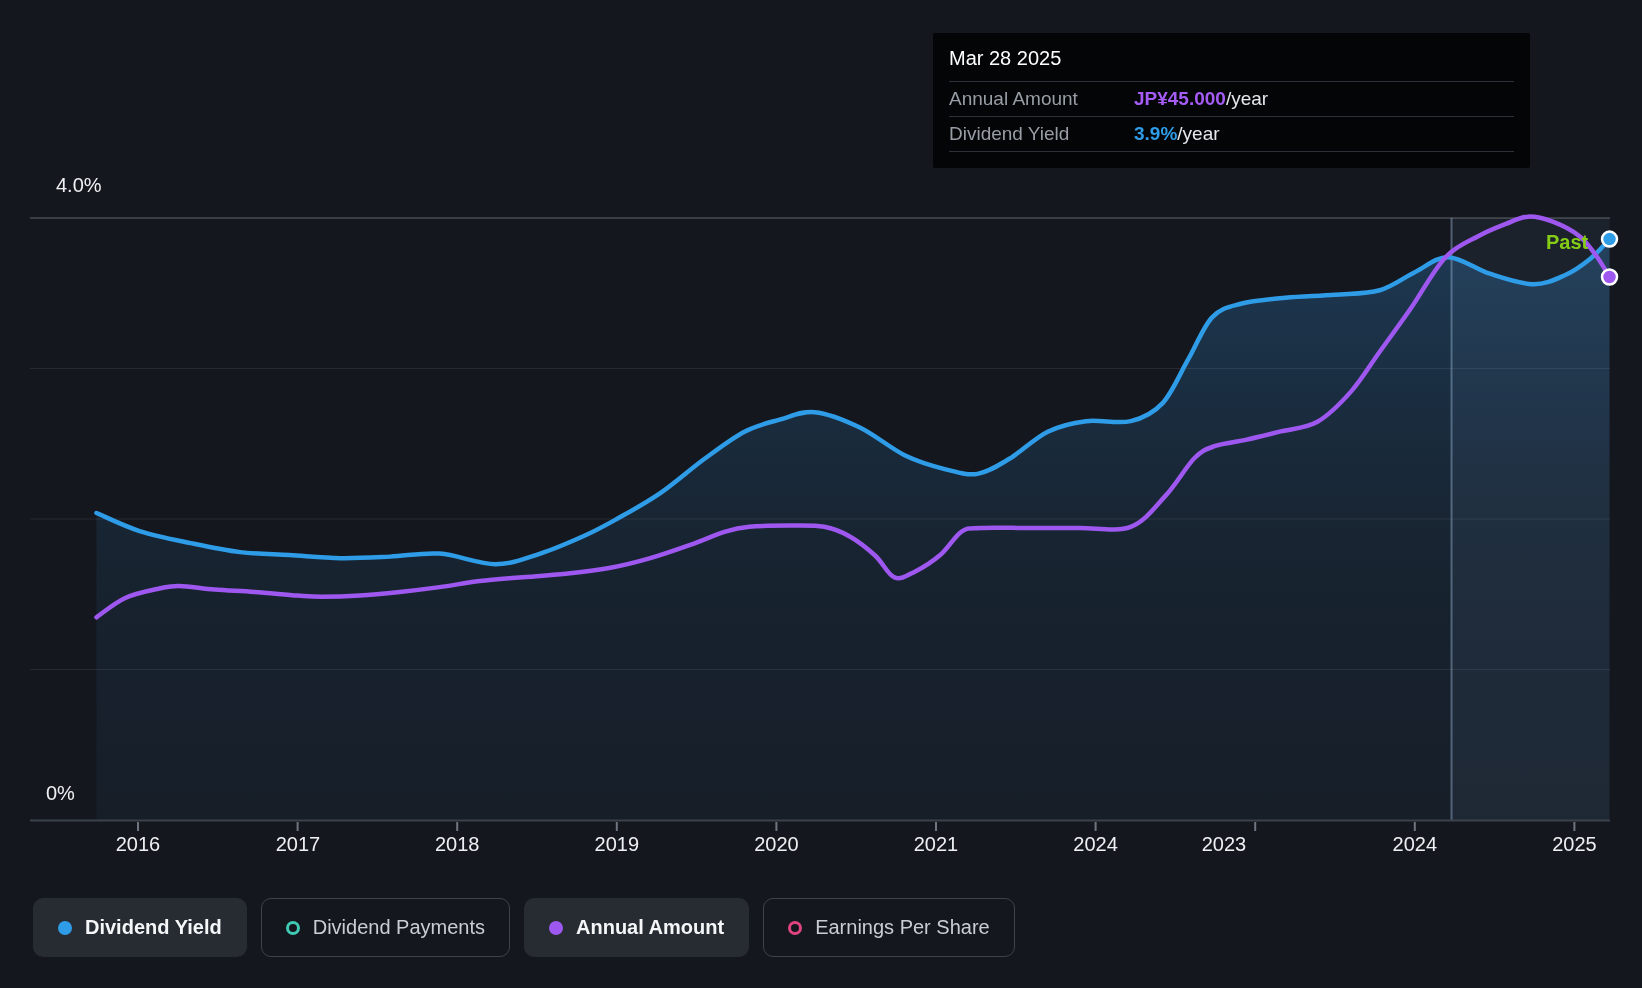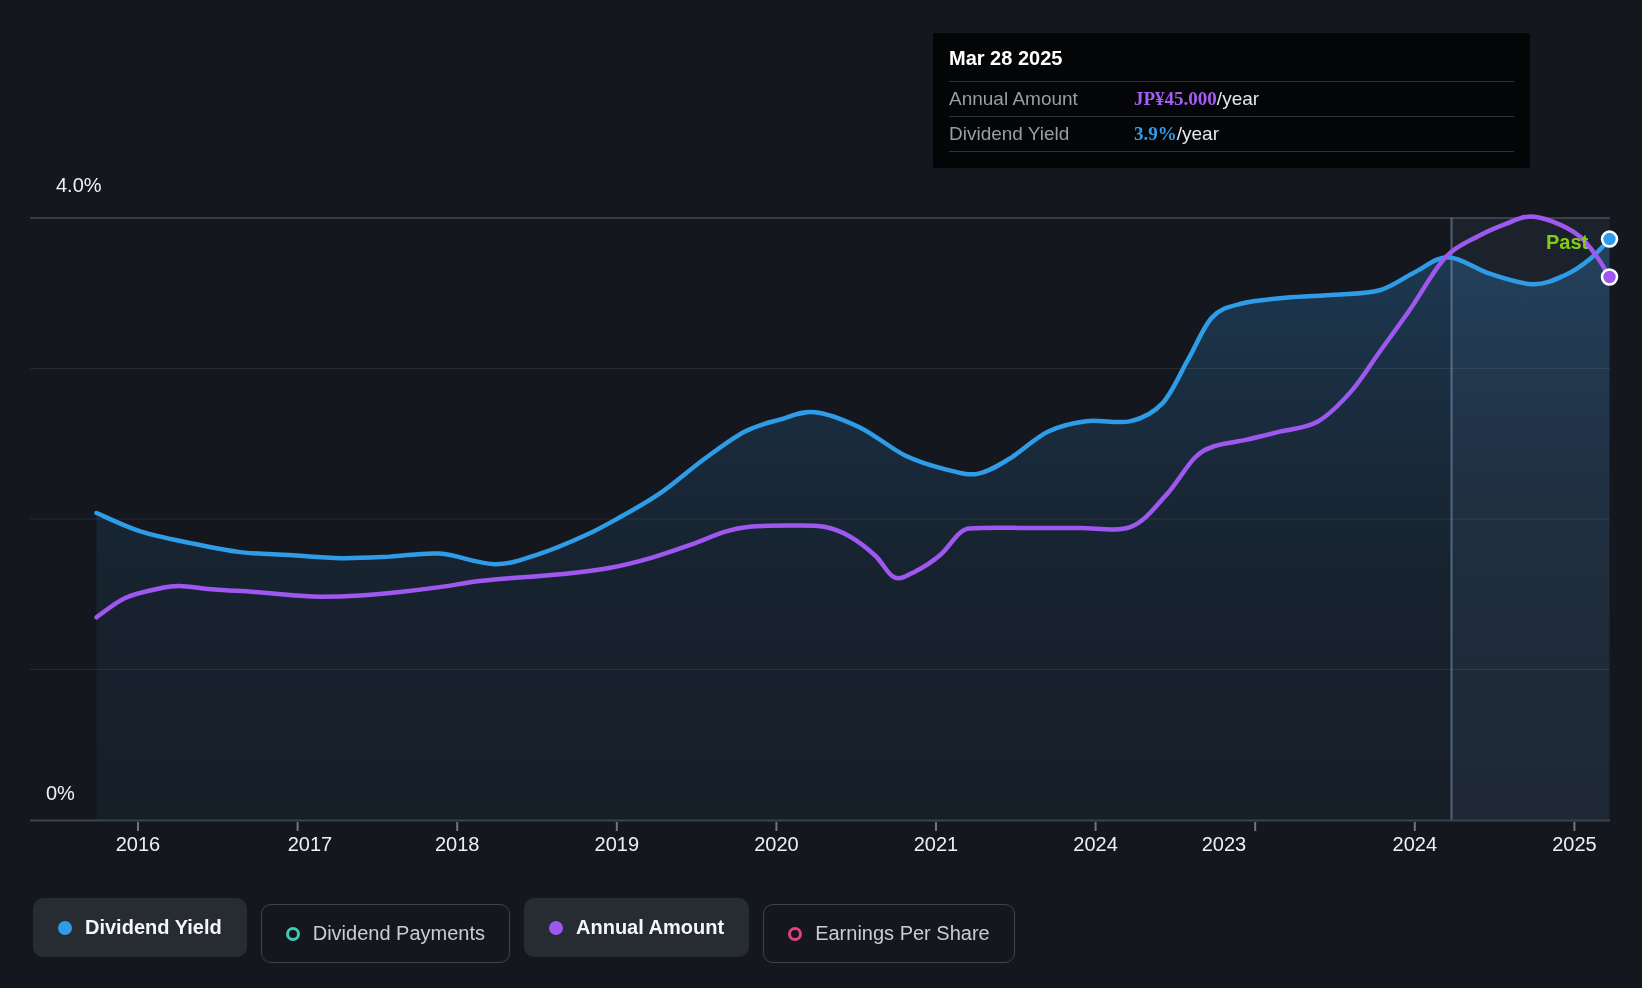--- a/index.html
+++ b/index.html
@@ -23,41 +23,41 @@
     font-size:20px;font-weight:700;color:#84cc16;
   }
 
   
   .tooltip{
     position:absolute;left:933px;top:33px;width:597px;height:135px;
     background:#040507;border-radius:2px;box-sizing:border-box;z-index:5;
   }
   .tooltip .tt-title{
     height:48px;box-sizing:border-box;padding:14px 8px 0 16px;
-    font-size:20px;font-weight:700;color:#ffffff;
+    font-size:20px;font-weight:400;color:#ffffff;
   }
   .tooltip .tt-sep{border-top:1px solid #2c3037;margin:0 16px;}
   .tooltip .tt-row{
     height:34px;display:flex;align-items:center;padding:0 16px;
     font-size:19px;
   }
   .tooltip .tt-row-label{width:185px;color:#989ea6;}
-  .tooltip .tt-row-value{font-weight:700;font-family:Liberation Serif, serif;}
+  .tooltip .tt-row-value{font-weight:700;}
   .tooltip .tt-row-suffix{color:#e6e9ec;}
 
   
   .legend{position:absolute;left:33px;top:898px;display:flex;gap:14px;z-index:5;}
   .legend-btn{
     height:59px;box-sizing:border-box;border-radius:10px;
     display:inline-flex;align-items:center;gap:13px;padding:0 24px;
     font-size:20px;cursor:pointer;background:transparent;border:1px solid transparent;
     font-family:inherit;
   }
   .legend-btn.active{background:#272b32;color:#f4f6f8;font-weight:700;}
-  .legend-btn.inactive{border-color:#3e434a;color:#c9ced4;font-weight:400;margin-top:6px;}
+  .legend-btn.inactive{border-color:#3e434a;color:#c9ced4;font-weight:400;}
   .legend-dot{width:14px;height:14px;border-radius:50%;box-sizing:border-box;flex:0 0 auto;}
 </style>
 </head>
 <body>
 
 <svg id="chart-svg" width="1642" height="988">
   <defs>
     <linearGradient id="fillGrad" x1="0" y1="0" x2="0" y2="1">
       <stop offset="0%" stop-color="rgba(47,125,190,0.34)"></stop>
       <stop offset="55%" stop-color="rgba(38,90,135,0.18)"></stop>
@@ -85,21 +85,21 @@
     <path d="M96.50400000000145,512.98C103.68600000000097,515.99,123.90200000000073,526.0233333333333,139.59599999999855,531.04C155.28999999999638,536.0566666666666,173.90999999998547,539.5683333333333,190.66799999998838,543.0799999999999C207.4259999999913,546.5916666666666,223.65200000001283,550.1033333333334,240.14400000001598,552.11C256.6360000000191,554.1166666666667,272.8620000000104,554.1166666666667,289.6200000000073,555.12C306.37800000000414,556.1233333333333,323.9340000000002,557.8791666666666,340.69199999999705,558.13C357.4499999999939,558.3808333333334,373.67599999998527,557.3775,390.1679999999884,556.625C406.65999999999156,555.8725,422.08800000001384,552.3608333333334,439.644000000016,553.615C457.2000000000181,554.8691666666666,478.7460000000046,564.15,495.50400000000144,564.15C512.2619999999982,564.15,525.2959999999985,558.3808333333334,540.191999999997,553.615C555.0879999999956,548.8491666666666,572.1119999999922,541.3241666666668,584.8799999999927,535.5550000000001C597.6479999999932,529.7858333333334,604.2979999999992,526.0233333333333,616.8,519C629.3020000000007,511.9766666666667,645.2619999999984,503.4483333333334,659.8919999999971,493.415C674.5219999999958,483.38166666666666,690.4819999999935,469.0841666666667,704.5799999999928,458.8C718.677999999992,448.5158333333333,731.977999999992,438.2316666666667,744.4799999999927,431.71C756.9819999999935,425.1883333333333,767.8879999999956,422.9308333333333,779.591999999997,419.66999999999996C791.2959999999985,416.40916666666664,801.4040000000014,410.8908333333333,814.7040000000014,412.145C828.0040000000015,413.39916666666664,844.2299999999988,419.92083333333335,859.3919999999971,427.195C874.5539999999954,434.46916666666664,891.3119999999923,448.7666666666667,905.6759999999913,455.79C920.0399999999903,462.81333333333333,933.6059999999901,466.325,945.5759999999913,469.335C957.5459999999924,472.34499999999997,966.8559999999961,475.60583333333335,977.4959999999985,473.85C988.1360000000009,472.0941666666667,997.7120000000043,465.8233333333334,1009.4160000000057,458.8C1021.1200000000072,451.77666666666664,1034.9520000000066,437.9808333333333,1047.720000000007,431.71C1060.4880000000076,425.43916666666667,1072.192000000009,422.93083333333334,1086.0240000000085,421.175C1099.856000000008,419.4191666666667,1117.9440000000038,424.185,1130.7120000000043,421.175C1143.4800000000048,418.165,1153.0560000000144,413.3991666666667,1162.6320000000117,403.115C1172.208000000009,392.8308333333333,1179.9219999999898,373.7675,1188.1679999999883,359.46999999999997C1196.4139999999868,345.17249999999996,1203.3299999999988,326.6108333333334,1212.108000000003,317.33000000000004C1220.886000000007,308.0491666666667,1228.600000000012,307.0458333333333,1240.836000000013,303.78499999999997C1253.072000000014,300.52416666666664,1269.8300000000108,299.27,1285.5240000000088,297.765C1301.2180000000067,296.26,1319.3060000000023,296.00916666666666,1335,294.755C1350.6939999999977,293.50083333333333,1366.3879999999956,294.0025,1379.6879999999956,290.24C1392.9879999999955,286.4775,1403.3619999999983,277.69833333333327,1414.8,272.17999999999995C1426.2380000000016,266.66166666666663,1435.814000000005,256.87916666666666,1448.3160000000057,257.13C1460.8180000000064,257.3808333333333,1475.714000000005,269.1700000000001,1489.8120000000042,273.68500000000006C1503.9100000000035,278.20000000000005,1520.4020000000005,283.9691666666667,1532.9040000000014,284.22C1545.4060000000022,284.47083333333336,1555.2480000000114,279.4541666666666,1564.8240000000087,275.18999999999994C1574.400000000006,270.9258333333333,1582.9119999999862,264.655,1590.3599999999853,258.635C1597.8079999999845,252.615,1606.320000000001,242.33083333333337,1609.5120000000043,239.07000000000005" fill="none" stroke="#2f9ce8" stroke-width="4.5" stroke-linecap="round" stroke-linejoin="round"></path>
     <path d="M96.50400000000145,617.2744C101.29200000000314,614.0565333333334,114.5920000000092,602.7940000000001,125.23200000001161,597.9672C135.87200000001403,593.1404,151.30000000001814,590.3247666666666,160.34400000001597,588.3136C169.3880000000138,586.3024333333333,170.45200000000074,585.6990833333334,179.49599999999856,585.9002C188.53999999999638,586.1013166666667,202.10600000000218,588.5147166666667,214.6080000000029,589.5203C227.11000000000362,590.5258833333334,240.67600000000337,590.9281166666667,254.50800000000288,591.9337C268.3400000000024,592.9392833333334,286.42799999999806,594.7493333333332,297.6,595.5537999999999C308.772000000002,596.3582666666666,311.1660000000119,596.7605,321.5400000000145,596.7605C331.91400000001715,596.7605,346.81000000001575,596.3582666666666,359.84400000001597,595.5537999999999C372.8780000000162,594.7493333333332,386.44400000001593,593.3415166666667,399.74400000001594,591.9337C413.04400000001596,590.5258833333334,426.34400000001597,588.91695,439.644000000016,587.1069C452.944000000016,585.29685,466.24400000001594,582.6823333333333,479.54400000001596,581.0734C492.84400000001597,579.4644666666667,505.08000000001687,578.66,519.4440000000159,577.4533C533.8080000000149,576.2466000000001,550.5660000000117,575.4421333333333,565.7280000000101,573.8332C580.8900000000084,572.2242666666667,596.3180000000066,570.4142166666667,610.4160000000059,567.7997C624.5140000000051,565.1851833333334,637.0160000000059,561.9673166666666,650.3160000000058,558.1460999999999C663.6160000000058,554.3248833333332,677.7140000000051,549.2969666666667,690.2160000000058,544.8724C702.7180000000066,540.4478333333333,715.4860000000131,534.61545,725.3280000000101,531.5987C735.1700000000071,528.58195,738.627999999992,527.7774833333333,749.2679999999883,526.7719C759.9079999999847,525.7663166666666,776.6659999999877,525.5652,789.1679999999884,525.5652C801.6699999999892,525.5652,814.1719999999898,524.9618499999999,824.2799999999927,526.7719C834.3879999999956,528.58195,841.3040000000075,531.5987,849.8160000000058,536.4255C858.3280000000042,541.2523000000001,867.9039999999833,548.8947333333333,875.3519999999826,555.7327C882.7999999999819,562.5706666666667,887.8540000000014,574.8387833333334,894.5040000000014,577.4533C901.1540000000014,580.0678166666667,907.5379999999835,575.2410166666666,915.2519999999826,571.4198C922.9659999999816,567.5985833333334,933.0739999999905,561.16285,940.7879999999956,554.5260000000001C948.5020000000006,547.8891500000001,954.886000000013,536.0232666666667,961.536000000013,531.5987C968.186000000013,527.1741333333333,969.25,528.58195,980.6879999999957,527.9786C992.1259999999913,527.37525,1013.6719999999839,527.9786,1030.163999999987,527.9786C1046.6559999999902,527.9786,1062.8820000000114,528.1797166666668,1079.6400000000144,527.9786C1096.3980000000174,527.7774833333333,1116.3480000000052,532.20205,1130.7120000000043,526.7719C1145.0760000000034,521.3417499999999,1155.1840000000122,506.86134999999996,1165.8240000000087,495.3977C1176.4640000000052,483.93405,1186.3059999999841,466.23578333333336,1194.5519999999826,457.99C1202.7979999999811,449.74421666666666,1206.7879999999957,448.93975,1215.3,445.923C1223.8120000000042,442.90625,1234.7180000000064,442.3029,1245.6240000000087,439.8895C1256.530000000011,437.4761,1268.766000000012,434.45935,1280.736000000013,431.44259999999997C1292.7060000000142,428.42584999999997,1305.7400000000205,428.42584999999997,1317.4440000000159,421.789C1329.1480000000113,415.15215,1340.5859999999889,403.2862666666666,1350.9599999999855,391.62149999999997C1361.333999999982,379.9567333333333,1369.8459999999925,365.47633333333334,1379.6879999999956,351.8004C1389.5299999999986,338.1244666666667,1399.106000000002,325.25300000000004,1410.0120000000043,309.5659C1420.9180000000065,293.87879999999996,1433.686000000007,269.94591666666656,1445.1240000000087,257.67779999999993C1456.5620000000104,245.40968333333328,1468.5320000000177,241.5884666666667,1478.6400000000144,235.95720000000006C1488.7480000000112,230.3259333333334,1497.5259999999912,227.10806666666673,1505.7719999999897,223.89020000000005C1514.0179999999882,220.67233333333337,1520.4020000000066,217.0522333333333,1528.1160000000057,216.64999999999998C1535.8300000000047,216.24776666666665,1543.5439999999855,218.25893333333335,1552.055999999984,221.47680000000003C1560.5679999999822,224.6946666666667,1571.7399999999902,230.12481666666673,1579.1879999999956,235.95720000000006C1586.6360000000009,241.78958333333338,1591.6900000000144,249.63313333333332,1596.7440000000158,256.4711C1601.7980000000173,263.30906666666664,1607.3840000000062,273.56601666666666,1609.5120000000043,276.985" fill="none" stroke="#9e58ef" stroke-width="4.5" stroke-linecap="round" stroke-linejoin="round"></path>
     <circle cx="1609.5120000000043" cy="239.07000000000005" r="7.5" fill="#2f9ce8" stroke="#ffffff" stroke-width="2.5"></circle>
     <circle cx="1609.5120000000043" cy="276.985" r="7.5" fill="#9e58ef" stroke="#ffffff" stroke-width="2.5"></circle>
   </svg>
 
 <div class="y-label top">4.0%</div>
 <div class="y-label bottom">0%</div>
 
 <div class="year-label" style="left: 98px;">2016</div>
-<div class="year-label" style="left: 270px;">2017</div>
+<div class="year-label" style="left: 258px;">2017</div>
 <div class="year-label" style="left: 417.2px;">2018</div>
 <div class="year-label" style="left: 576.8px;">2019</div>
 <div class="year-label" style="left: 736.4px;">2020</div>
 <div class="year-label" style="left: 896px;">2021</div>
 <div class="year-label" style="left: 1055.6px;">2024</div>
 <div class="year-label" style="left: 1184px;">2023</div>
 <div class="year-label" style="left: 1374.8px;">2024</div>
 <div class="year-label" style="left: 1534.4px;">2025</div>
 
 <div class="past-label">Past</div>

